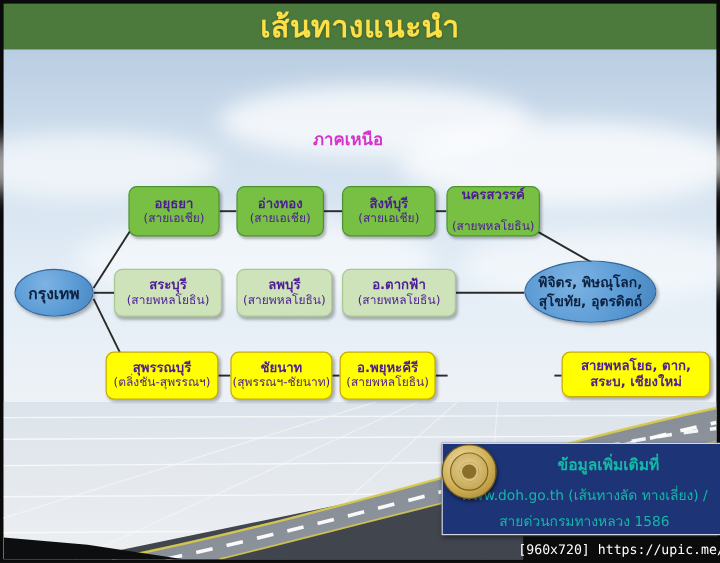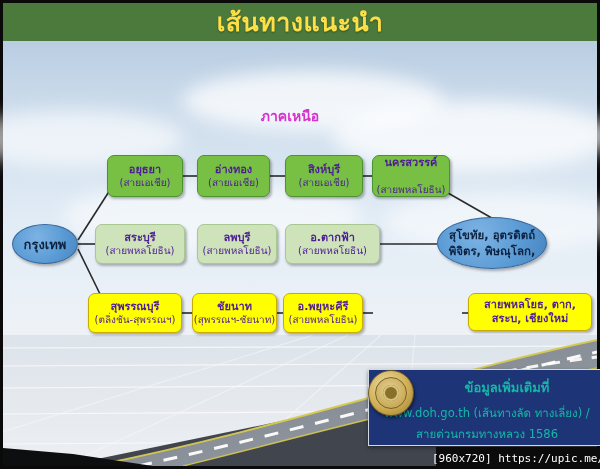--- a/index.html
+++ b/index.html
@@ -164,22 +164,22 @@
   <div class="stop r2" style="left:197px;top:224px;width:80px;height:40px;">
     <div class="city">ลพบุรี</div>
     <div class="via">(สายพหลโยธิน)</div>
   </div>
   <div class="stop r2" style="left:285px;top:224px;width:95px;height:40px;">
     <div class="city">อ.ตากฟ้า</div>
     <div class="via">(สายพหลโยธิน)</div>
   </div>
 
   <div class="node hub">
+    <span>พิจิตร, พิษณุโลก,</span>
     <span>สุโขทัย, อุตรดิตถ์</span>
-    <span>พิจิตร, พิษณุโลก,</span>
   </div>
 
   <div class="stop r3" style="left:88px;top:293px;width:94px;height:40px;">
     <div class="city">สุพรรณบุรี</div>
     <div class="via">(ตลิ่งชัน-สุพรรณฯ)</div>
   </div>
   <div class="stop r3" style="left:192px;top:293px;width:85px;height:40px;">
     <div class="city">ชัยนาท</div>
     <div class="via">(สุพรรณฯ-ชัยนาท)</div>
   </div>

